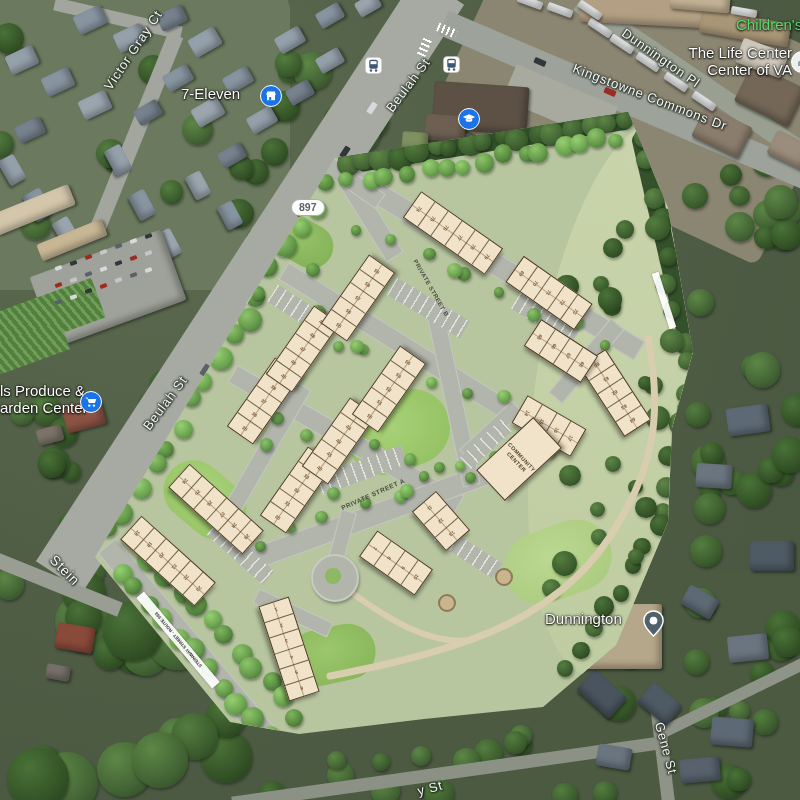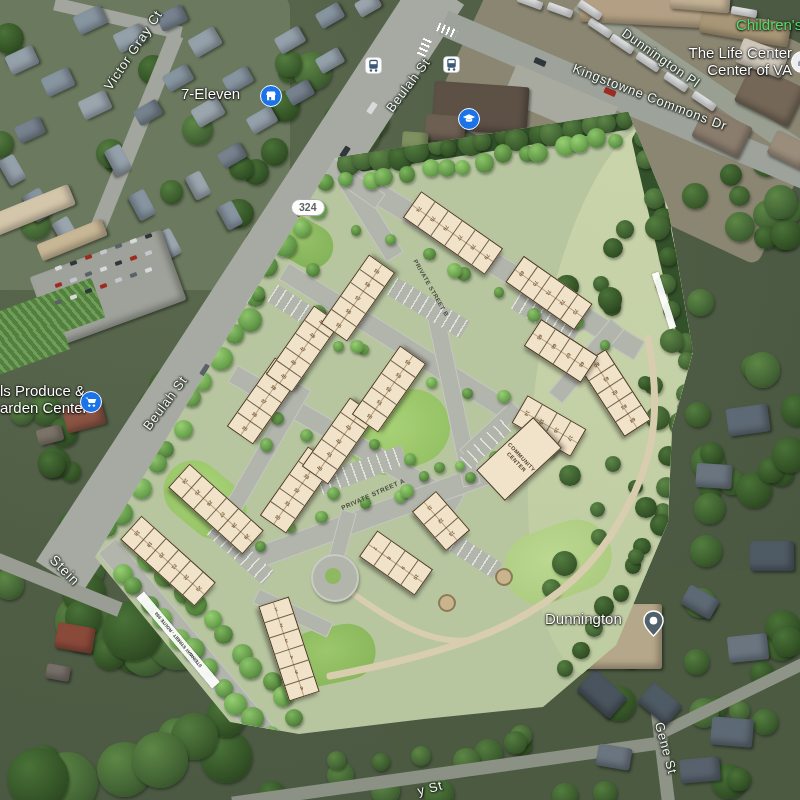--- a/index.html
+++ b/index.html
@@ -781,21 +781,21 @@
   <div id="labels">
 
     <div class="rlabel" style="left:133px;top:50px;transform:translate(-50%,-50%) rotate(-56deg)">Victor Gray Ct</div>
     <div class="rlabel" style="left:408px;top:85px;transform:translate(-50%,-50%) rotate(-53deg)">Beulah St</div>
     <div class="rlabel" style="left:165px;top:403px;transform:translate(-50%,-50%) rotate(-53deg)">Beulah St</div>
     <div class="rlabel" style="left:650px;top:97px;transform:translate(-50%,-50%) rotate(21deg)">Kingstowne Commons Dr</div>
     <div class="rlabel" style="left:661px;top:58px;transform:translate(-50%,-50%) rotate(35deg)">Dunnington Pl</div>
     <div class="rlabel" style="left:666px;top:748px;transform:translate(-50%,-50%) rotate(75deg)">Gene St</div>
     <div class="rlabel" style="left:430px;top:788px;transform:translate(-50%,-50%) rotate(-14deg)">y St</div>
     <div class="rlabel" style="left:65px;top:570px;font-size:14px;transform:translate(-50%,-50%) rotate(45deg)">Stein</div>
-    <div class="shield" style="left:291px;top:199px">324</div>
+    <div class="shield" style="left:291px;top:199px">897</div>
 
     <div class="glabel" style="left:736px;top:16px">Children's</div>
 
     <div class="abs" style="left:684px;top:44px;width:108px;text-align:right">
       <div class="poi-text">The Life Center</div>
       <div class="poi-text">Center of VA</div>
     </div>
     <svg class="abs" style="left:791px;top:51px" width="22" height="22" viewBox="0 0 22 22">
       <circle cx="11" cy="11" r="10.5" fill="#eceff1" stroke="#fff" stroke-width="1"></circle>
       <path d="M7 15 v-4 l4-3 4 3 v4 z" fill="#9aa0a6"></path>

